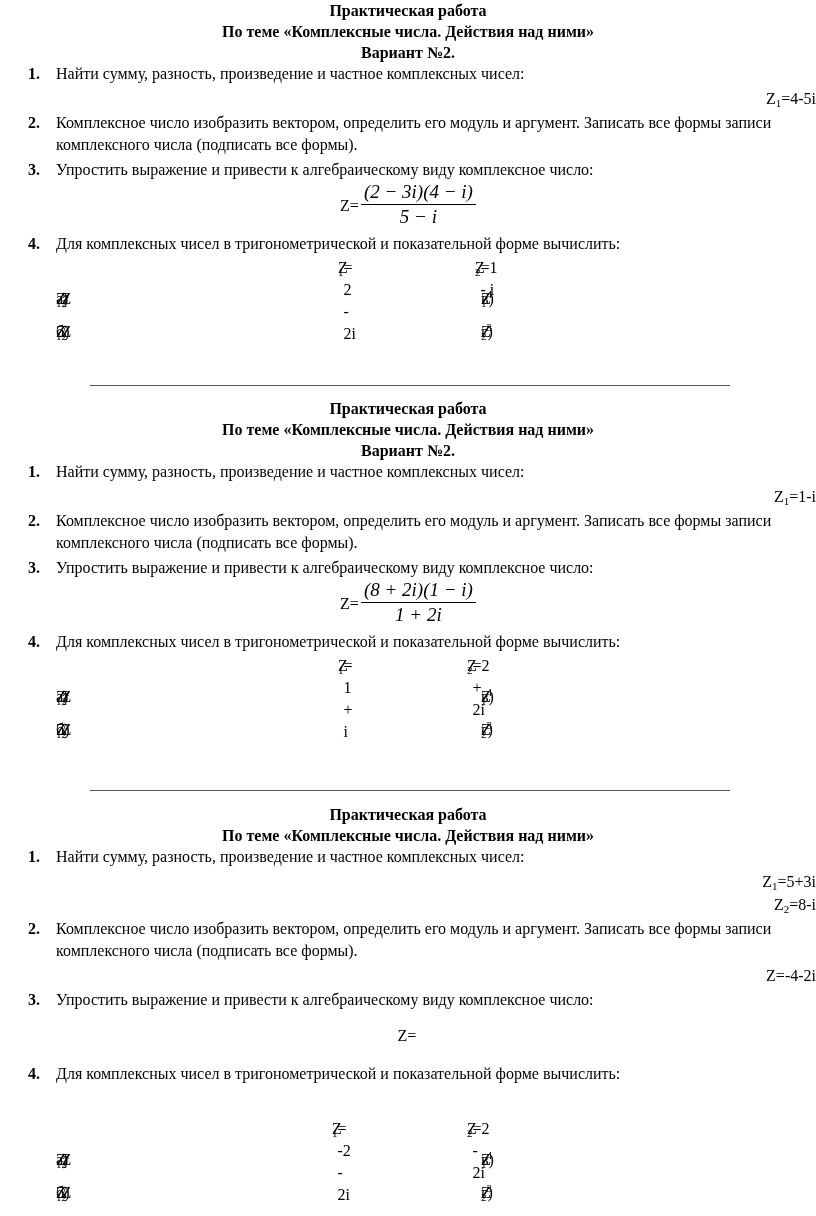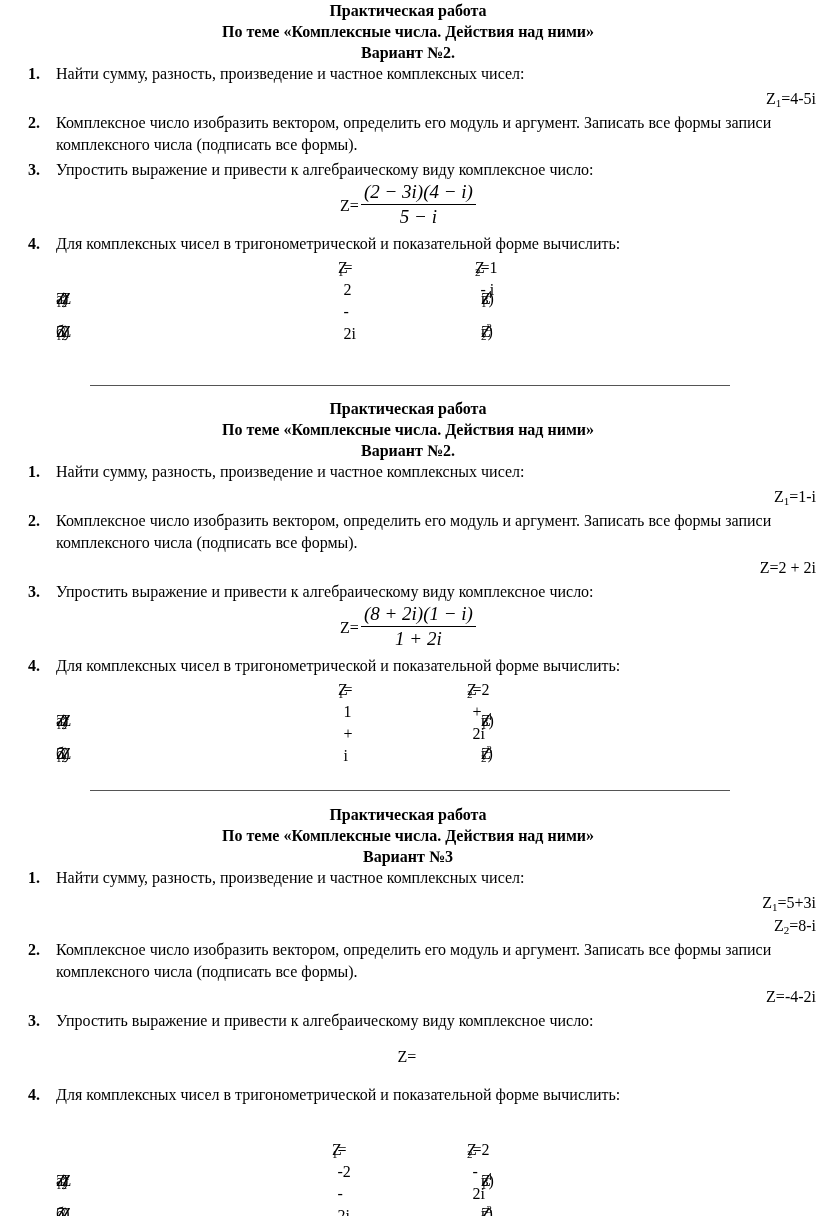--- a/index.html
+++ b/index.html
@@ -84,21 +84,20 @@
     <div class="task">
       <span class="num">1.</span>
       <span>Найти сумму, разность, произведение и частное комплексных чисел:</span>
     </div>
     <div class="center" style="margin-top:3px"><span>Z</span><sub>1</sub><span>=1-i</span></div>
 
     <div class="task" style="margin-top:3px;padding-right:4px">
       <span class="num">2.</span>
       <span>Комплексное число изобразить вектором, определить его модуль и аргумент. Записать все формы записи комплексного числа (подписать все формы).</span>
     </div>
-    <div class="center" style="margin-top:3px">Z=2 + 2i</div>
 
     <div class="task" style="margin-top:3px">
       <span class="num">3.</span>
       <span>Упростить выражение и привести к алгебраическому виду комплексное число:</span>
     </div>
     <div class="frac-row">
       <span class="zeq">Z=</span>
       <span class="frac">
         <i class="numr">(8 + 2i)(1 − i)</i>
         <i class="den">1 + 2i</i>
@@ -118,21 +117,20 @@
       <span style="left:481px"><span>в) </span><span>Z</span><sub>1</sub><sup>4</sup></span>
     </div>
     <div class="opts" style="margin-top:3px">
       <span style="left:56px"><span>б) </span><span>Z</span><sub>1</sub><span> / </span><span>Z</span><sub>2</sub></span>
       <span style="left:481px"><span>г) </span><span>Z</span><sub>2</sub><sup>3</sup></span>
     </div>
   </div>
     <div class="variant" style="top: 804px;">
     <div class="h">Практическая работа</div>
     <div class="h">По теме «Комплексные числа. Действия над ними»</div>
-    <div class="h">Вариант №3</div>
 
     <div class="task">
       <span class="num">1.</span>
       <span>Найти сумму, разность, произведение и частное комплексных чисел:</span>
     </div>
     <div class="center" style="margin-top:3px"><span>Z</span><sub>1</sub><span>=5+3i</span></div>
     <div class="center" style="margin-top:2px"><span>Z</span><sub>2</sub><span>=8-i</span></div>
 
     <div class="task" style="margin-top:3px;padding-right:4px">
       <span class="num">2.</span>

